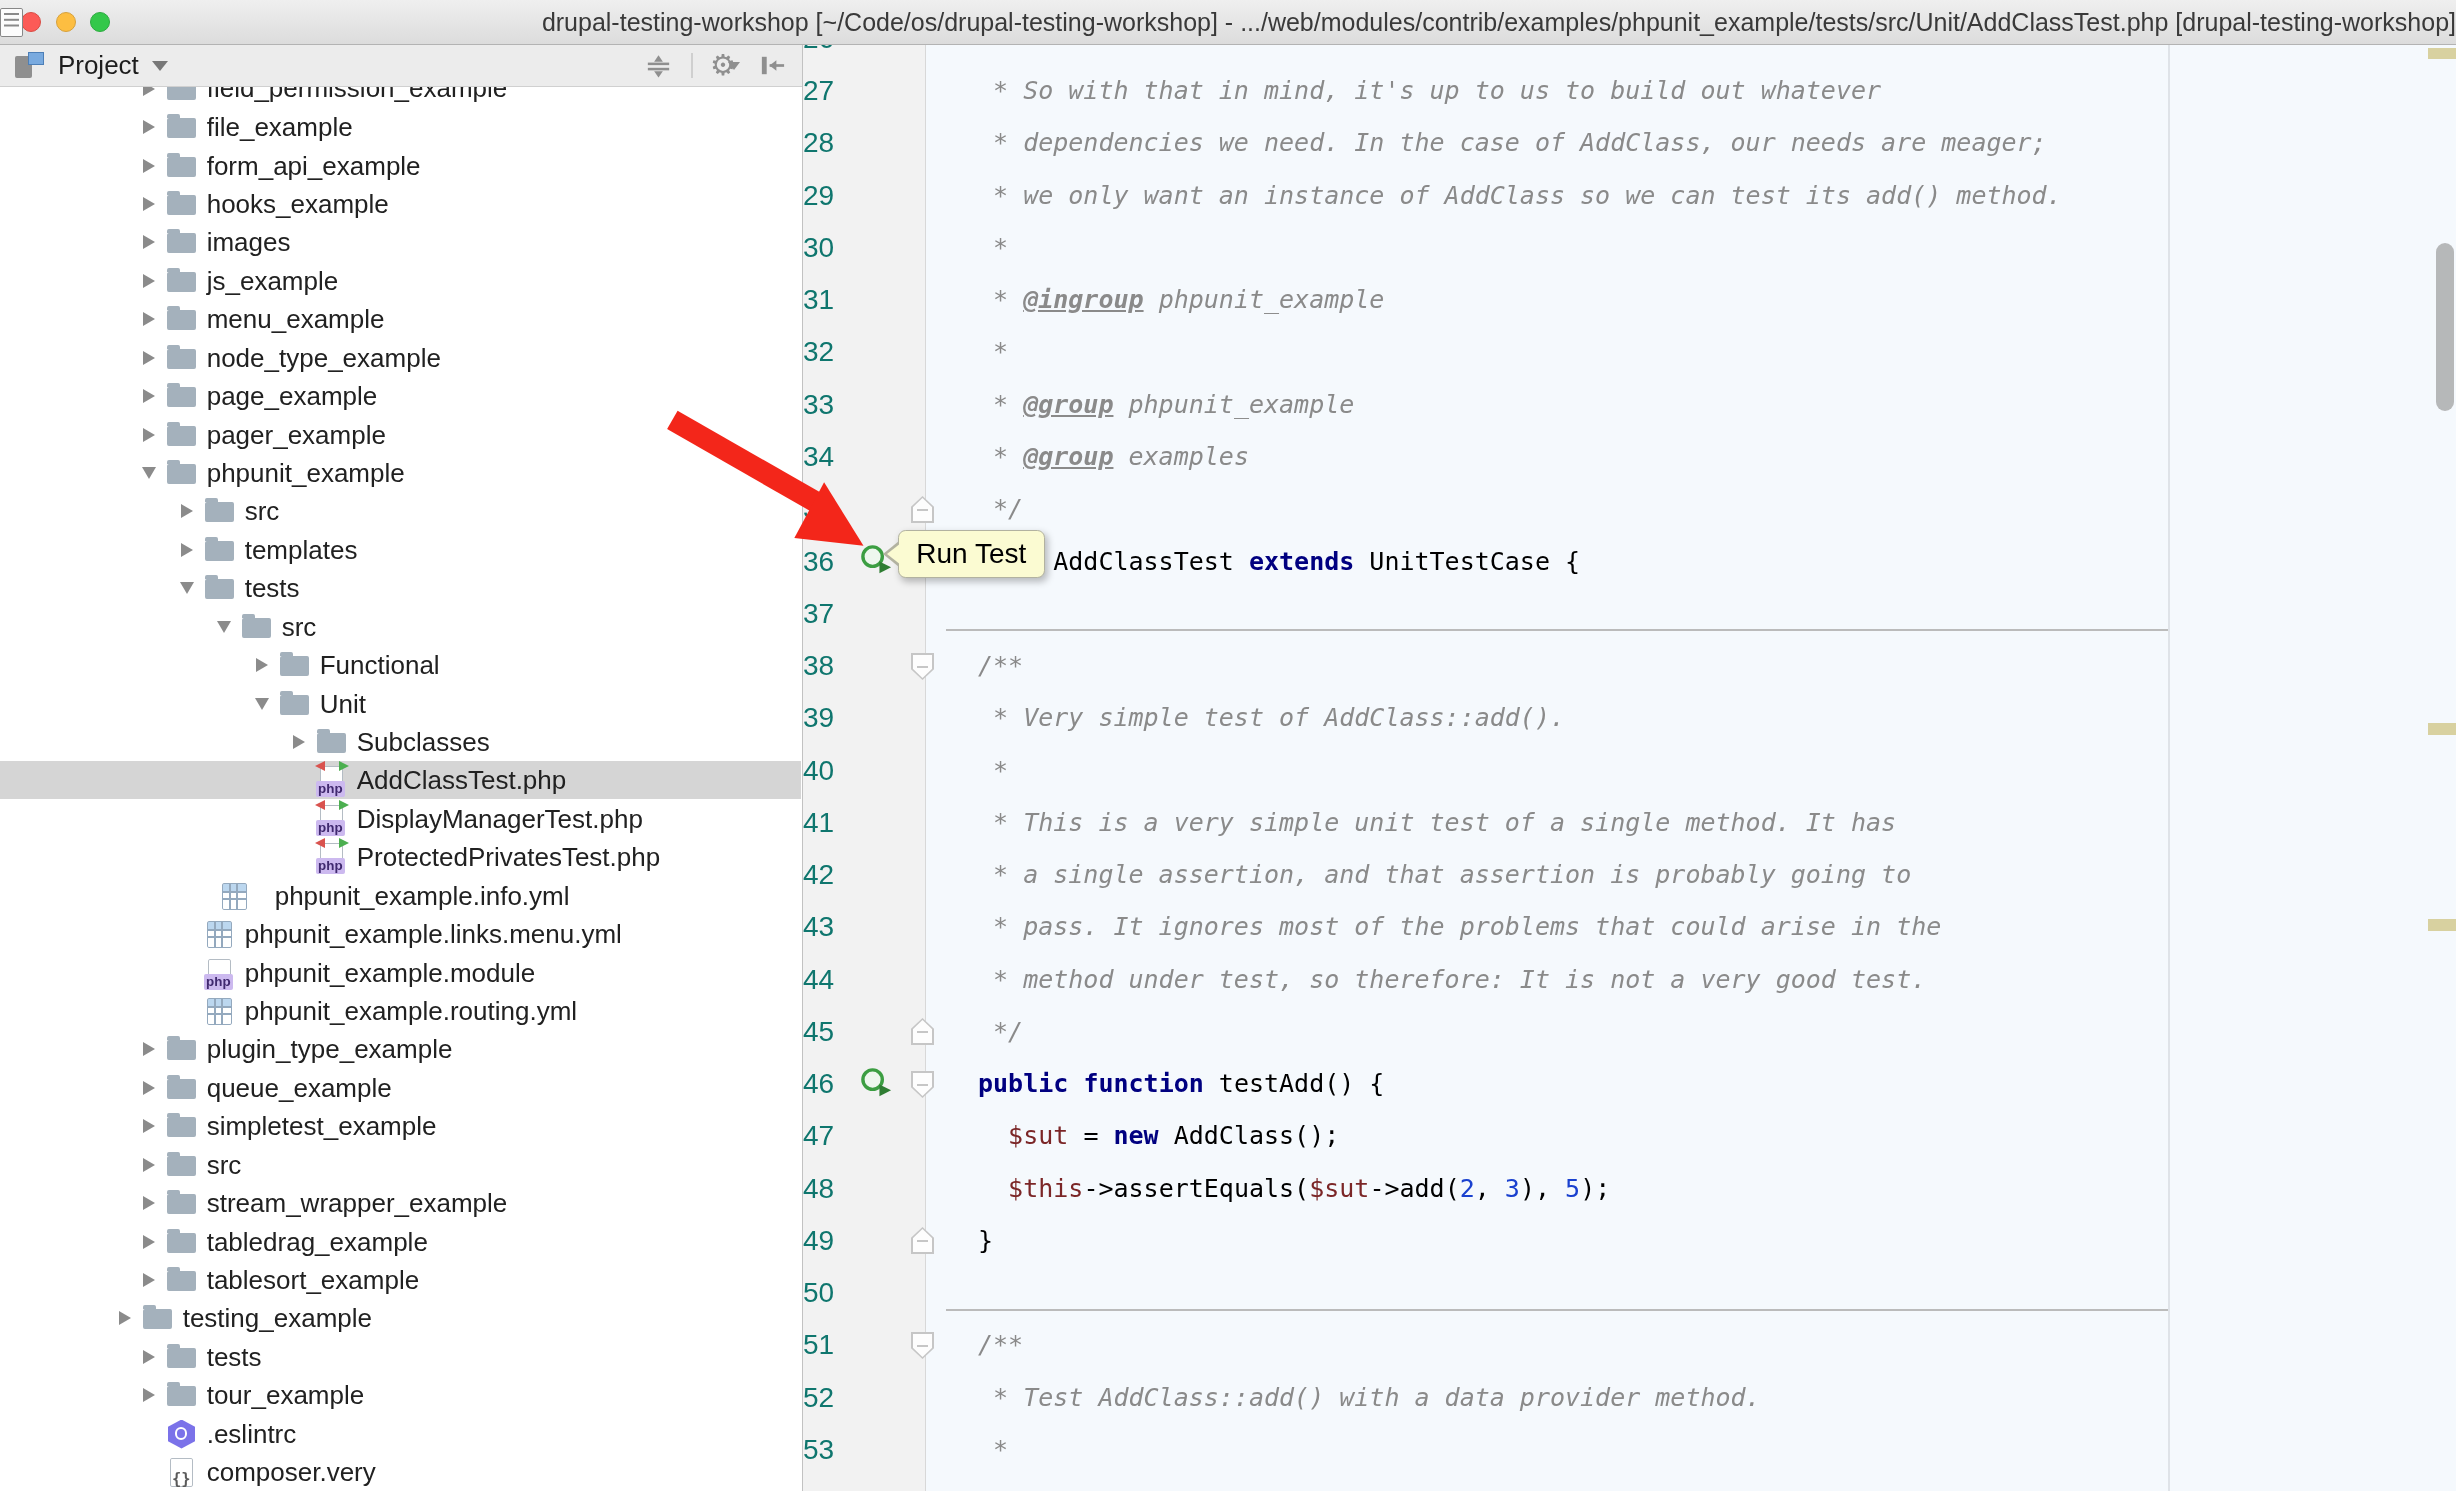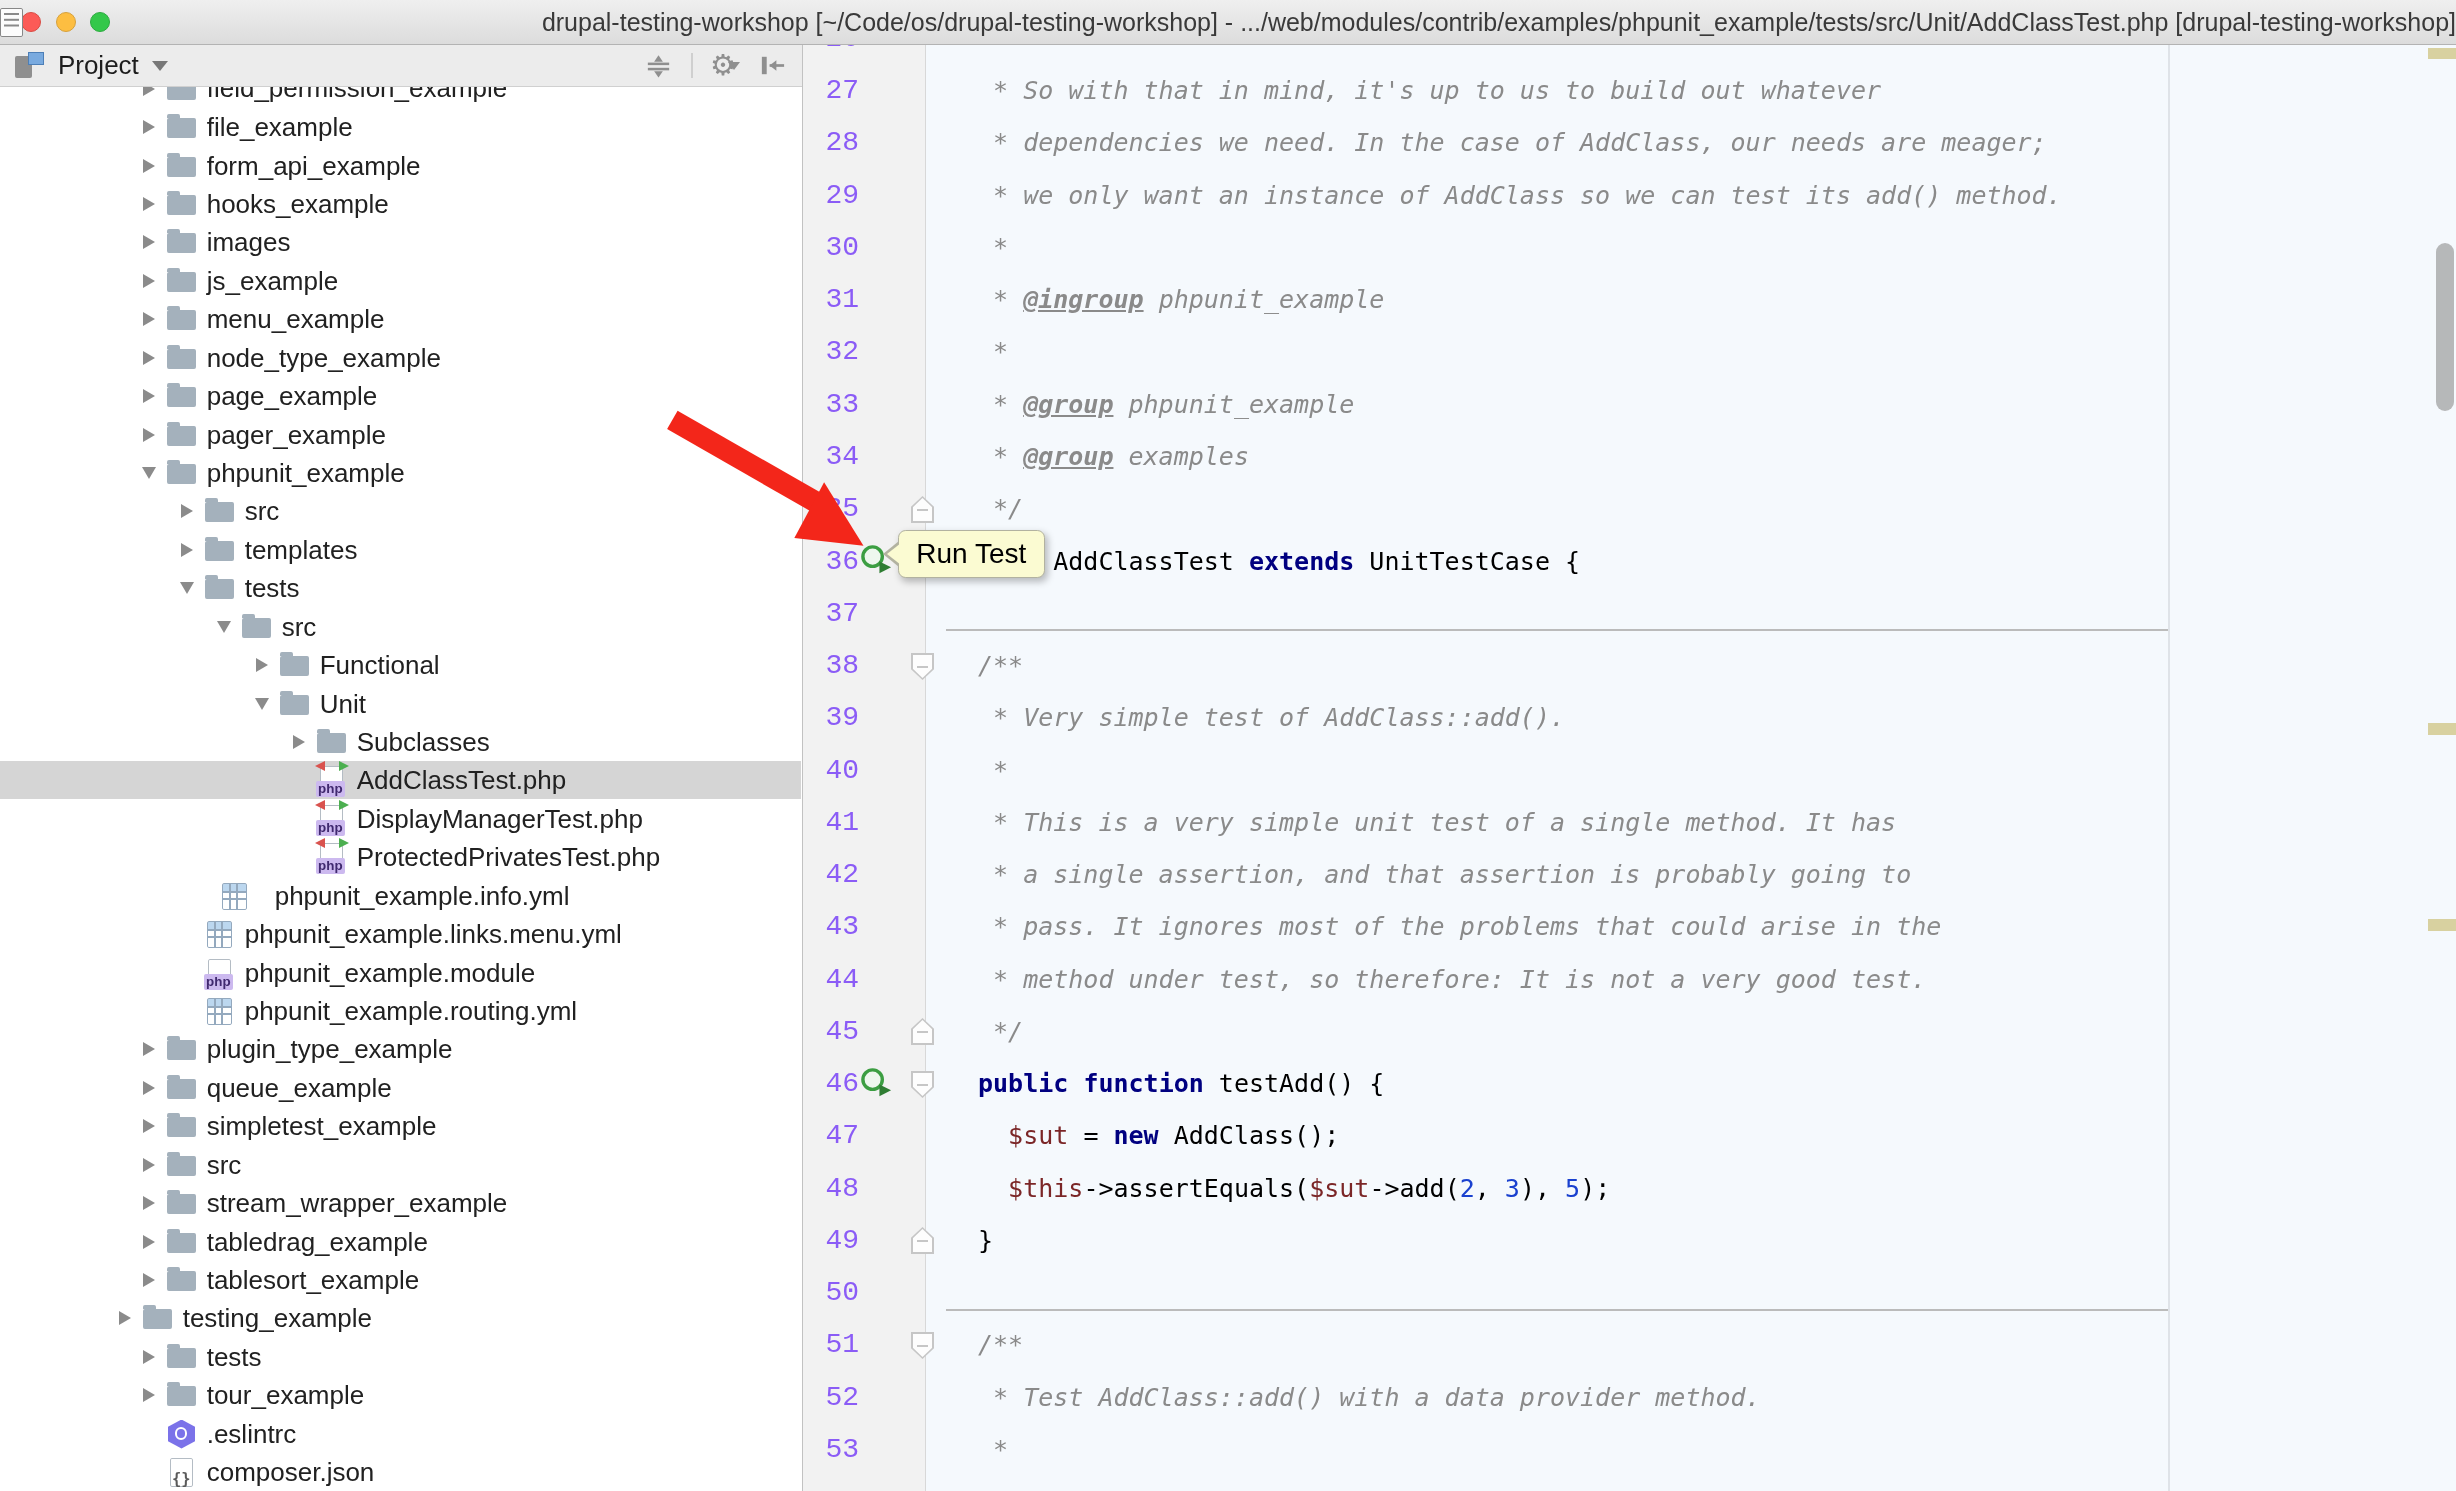--- a/index.html
+++ b/index.html
@@ -59,22 +59,22 @@
                      linear-gradient(to bottom,#bcd7ef 0 6.7px,#94a9be 6.7px 8.6px,transparent 8.6px 14.4px,#94a9be 14.4px 16.3px,transparent 16.3px)}
   .ic-esl{width:27px;height:29px;background:#7b72e9;clip-path:polygon(50% 0,100% 25%,100% 75%,50% 100%,0 75%,0 25%);position:relative}
   .ic-esl::after{content:"";position:absolute;left:6.7px;top:7.7px;width:8.6px;height:8.6px;border:2.9px solid #fff;border-radius:50%}
   .brace{position:absolute;left:1px;bottom:-2.9px;font-size:15.4px;font-weight:bold;color:#5a5a5a;font-family:"DejaVu Sans Mono",monospace}
 
   
   .editor{position:absolute;left:803px;top:45px;right:0;bottom:0;background:#f5f9fd;overflow:hidden;z-index:1}
   .gutter{position:absolute;left:0;top:0;width:123px;height:100%;background:#f2f2f2;border-right:1.9px solid #d8d8d8;box-sizing:border-box}
   .mguide{position:absolute;left:1365px;top:0;bottom:0;width:1.9px;background:#dfe3e8}
   .sep{position:absolute;left:143px;width:1222px;height:1.9px;background:#bbbbbb}
-  .cl-num{position:absolute;left:0;width:56px;text-align:right;font-family:Liberation Mono, monospace;
-    font-size:28px;color:#8b5cf6;line-height:52px;height:52px}
+  .cl-num{position:absolute;left:0;width:56px;text-align:left;font-family:Liberation Sans, sans-serif;
+    font-size:28px;color:#0f766e;line-height:52px;height:52px}
   .cl-code{position:absolute;left:175px;font-family:"DejaVu Sans Mono",monospace;font-size:25px;line-height:52px;height:52px;
     white-space:pre;color:#000}
   .tk-c{color:#8a8a8a;font-style:italic}
   .tk-t{color:#8a8a8a;font-style:italic;font-weight:bold;text-decoration:underline}
   .tk-k{color:#000080;font-weight:bold}
   .tk-v{color:#7b2627}
   .tk-n{color:#1a41cf}
   .runic{position:absolute;left:56px;width:35px;height:35px}
   .fold{position:absolute;left:108px;width:23px;height:27px}
   .fold .o{position:absolute;inset:0;background:#c6c6c6}
@@ -456,21 +456,21 @@
         </span>
         <span class="tlabel">.eslintrc</span>
       </div>
       <div class="trow" style="top: 1366px; padding-left: 134px;">
         <span class="chev"></span>
         <span class="ti">
           <span class="ic-page">
             <b class="brace">{}</b>
           </span>
         </span>
-        <span class="tlabel">composer.json</span>
+        <span class="tlabel">composer.very</span>
       </div>
     </div>
 </div>
 
 <div class="editor">
   <div class="gutter"></div>
   <div class="mguide"></div>
   <div>
       <div class="cl-num" style="top: -32px;">26</div>
       <div class="cl-code" style="top: -32px;"></div>

